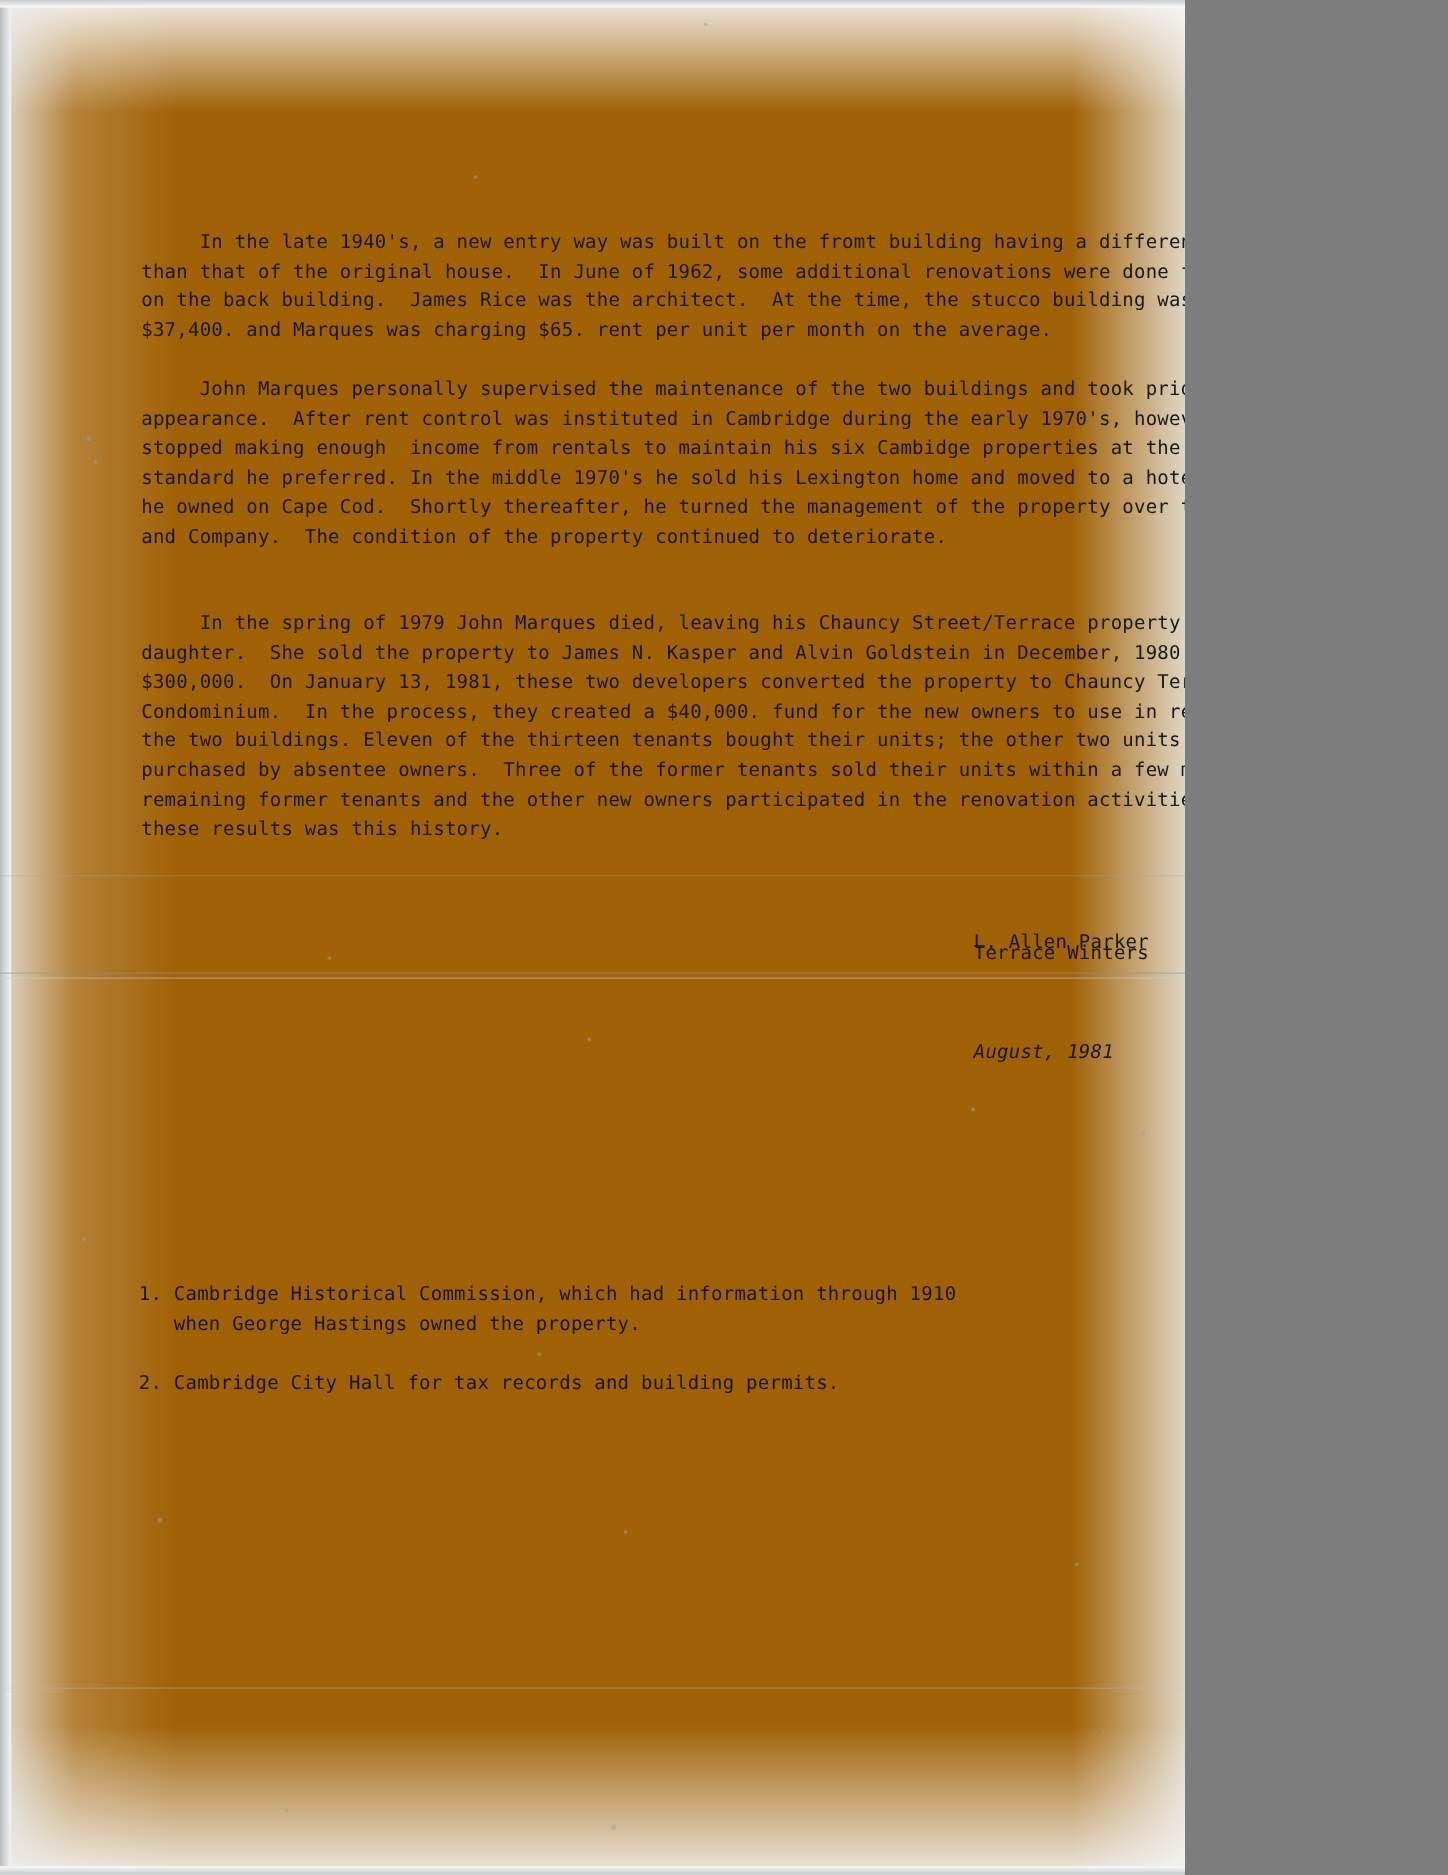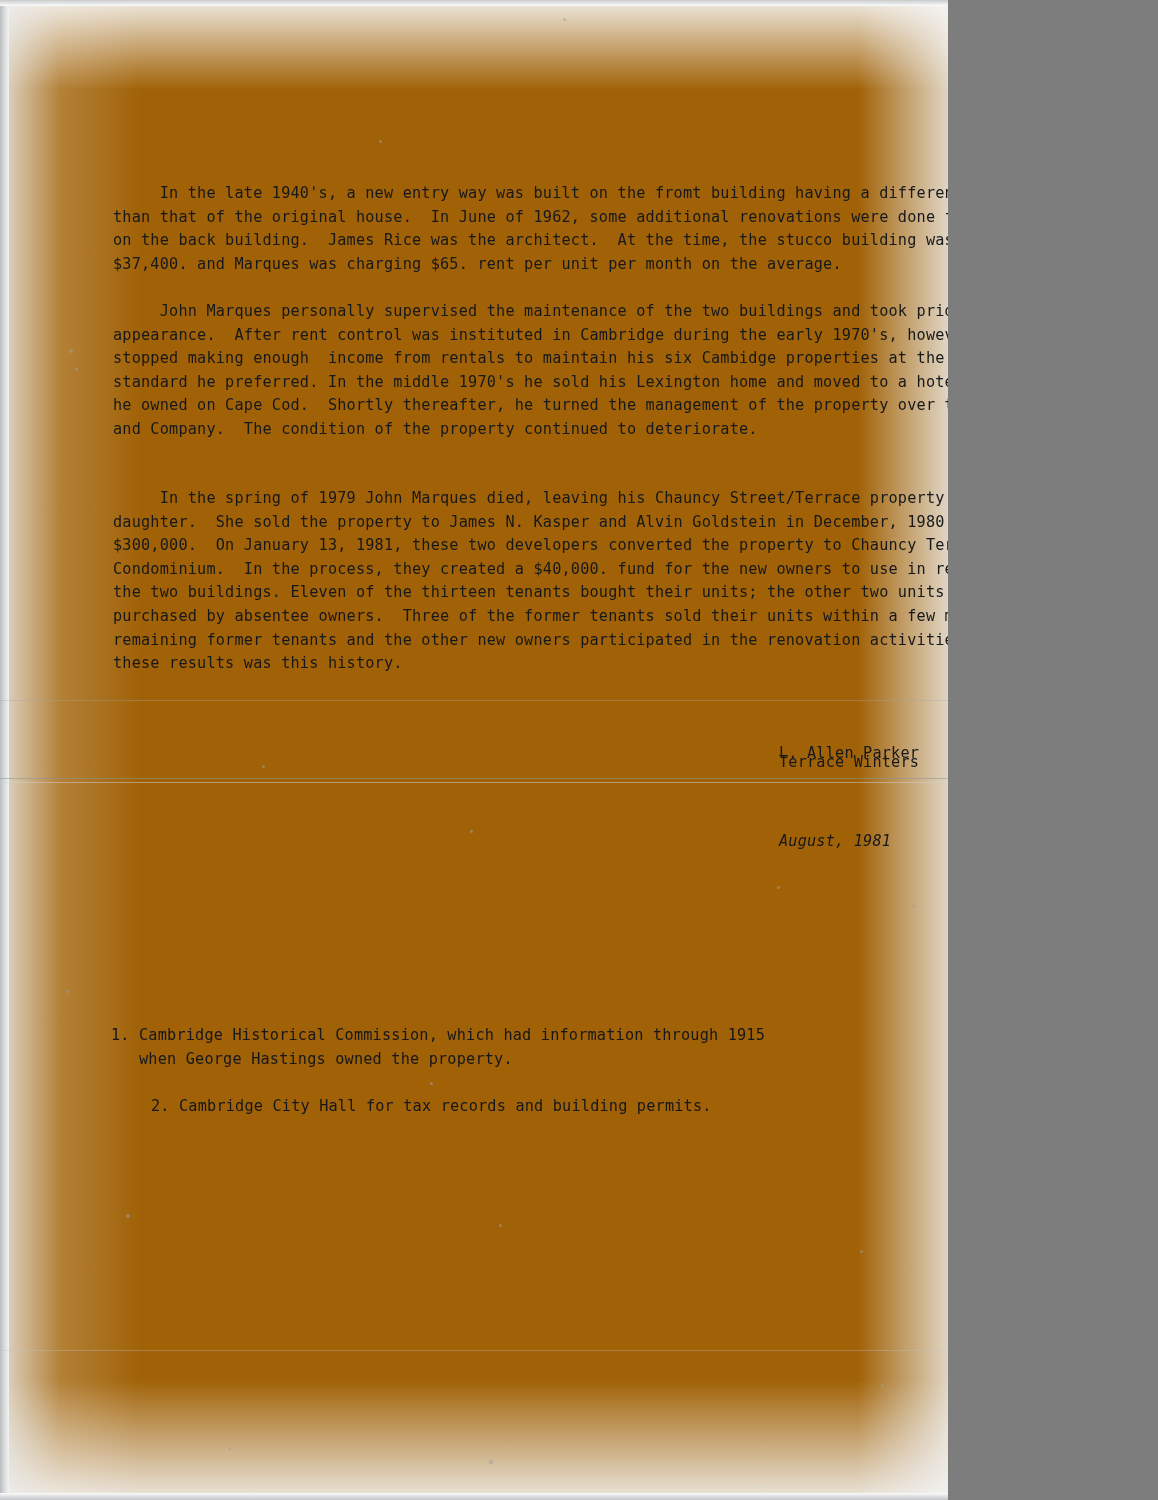--- a/index.html
+++ b/index.html
@@ -109,21 +109,21 @@
   }
 
   .src-item {
     position: absolute;
     font-size: 15.2px;
     line-height: 23.6px;
     letter-spacing: 0.2px;
     white-space: pre-wrap;
   }
   .src-1 { left: 111px; top: 1024px; width: 880px; }
-  .src-2 { left: 111px; top: 1095px; width: 880px; margin-left: 40px; }
+  .src-2 { left: 111px; top: 1095px; width: 880px; }
   .src-3 { left: 111px; top: 1140px; width: 880px; }
 
   
   .speck {
     position: absolute;
     background: #9aa0a4;
     border-radius: 50%;
     pointer-events: none;
     opacity: 0.55;
   }
@@ -165,18 +165,18 @@
 
     <div class="para p-main" style="top:182px;">     In the late 1940's, a new entry way was built on the fromt building having a different style than that of the original house.  In June of 1962, some additional renovations were done for $5,000. on the back building.  James Rice was the architect.  At the time, the stucco building was valued at $37,400. and Marques was charging $65. rent per unit per month on the average.</div>
     <div class="para p-main" style="top:300px;">     John Marques personally supervised the maintenance of the two buildings and took pride in their appearance.  After rent control was instituted in Cambridge during the early 1970's, however, Marques stopped making enough  income from rentals to maintain his six Cambidge properties at the high standard he preferred. In the middle 1970's he sold his Lexington home and moved to a hotel complex he owned on Cape Cod.  Shortly thereafter, he turned the management of the property over to Hunneman and Company.  The condition of the property continued to deteriorate.</div>
     <div class="para p-main" style="top:487px;">     In the spring of 1979 John Marques died, leaving his Chauncy Street/Terrace property to his daughter.  She sold the property to James N. Kasper and Alvin Goldstein in December, 1980 for $300,000.  On January 13, 1981, these two developers converted the property to Chauncy Terrace Condominium.  In the process, they created a $40,000. fund for the new owners to use in renovating the two buildings. Eleven of the thirteen tenants bought their units; the other two units were purchased by absentee owners.  Three of the former tenants sold their units within a few months.  The remaining former tenants and the other new owners participated in the renovation activities.  Among these results was this history.</div>
 
     <div class="sig sig-1">Terrace Winters</div>
     <div class="sig sig-2">L. Allen Parker</div>
     <div class="sig sig-3">August, 1981</div>
 
 
-    <div class="src-item src-1">1. Cambridge Historical Commission, which had information through 1915
+    <div class="src-item src-1">1. Cambridge Historical Commission, which had information through 1910
    when George Hastings owned the property.</div>
     <div class="src-item src-2">2. Cambridge City Hall for tax records and building permits.</div>
 
   </div>
 </div>
 
 </body></html>

